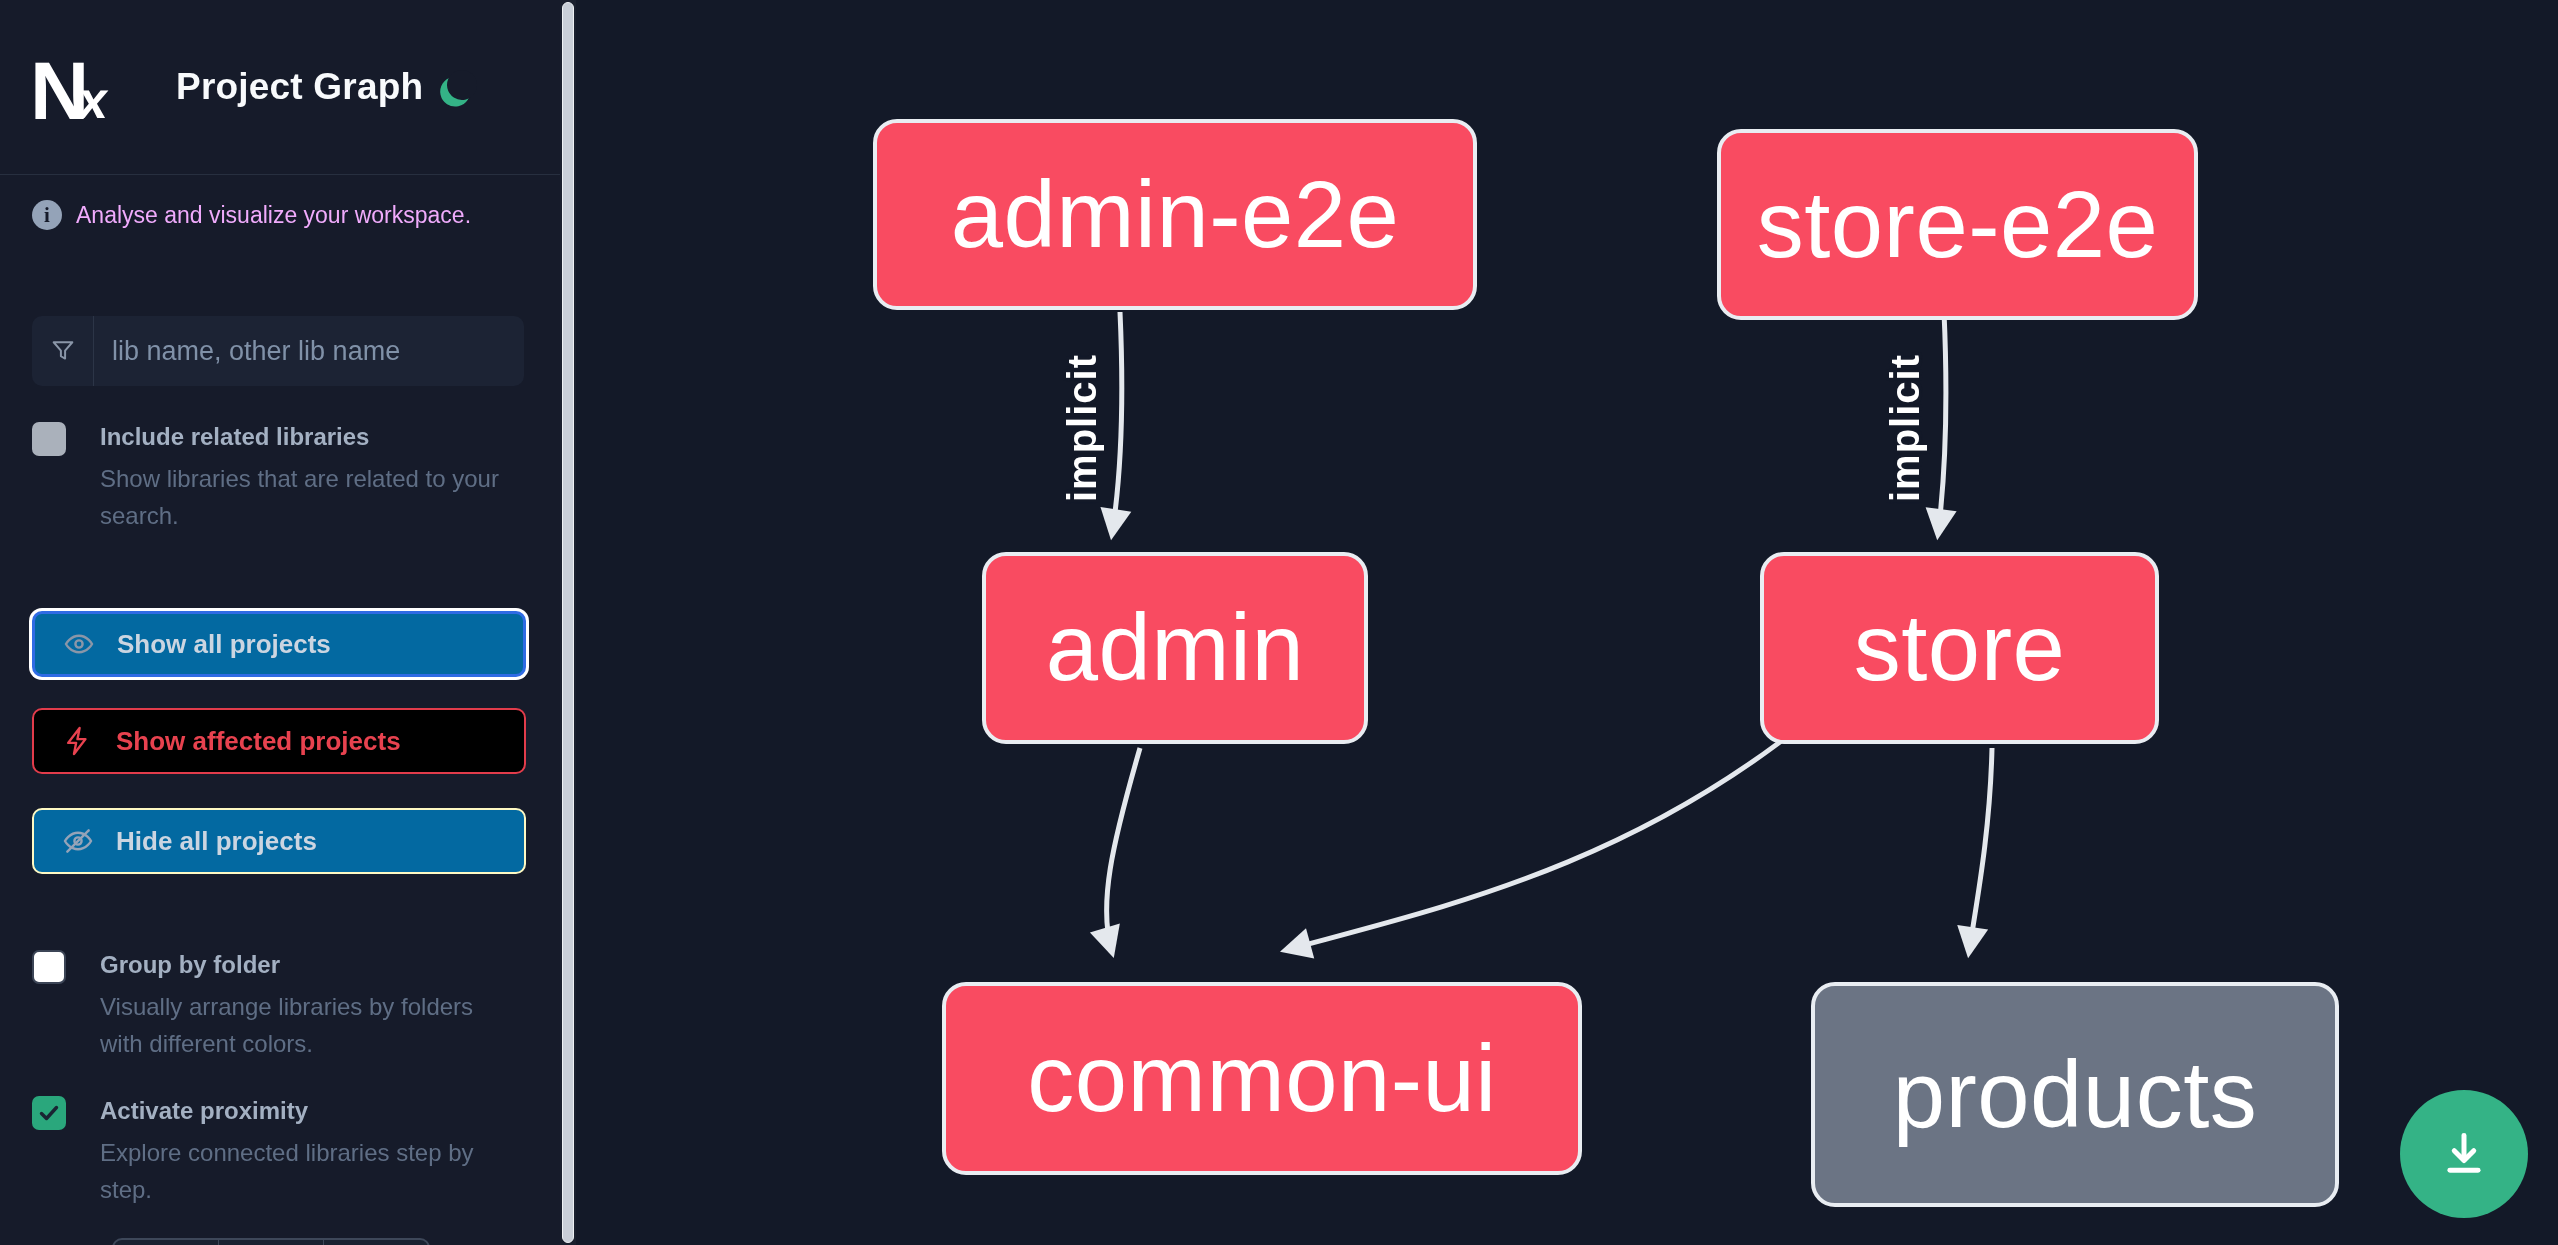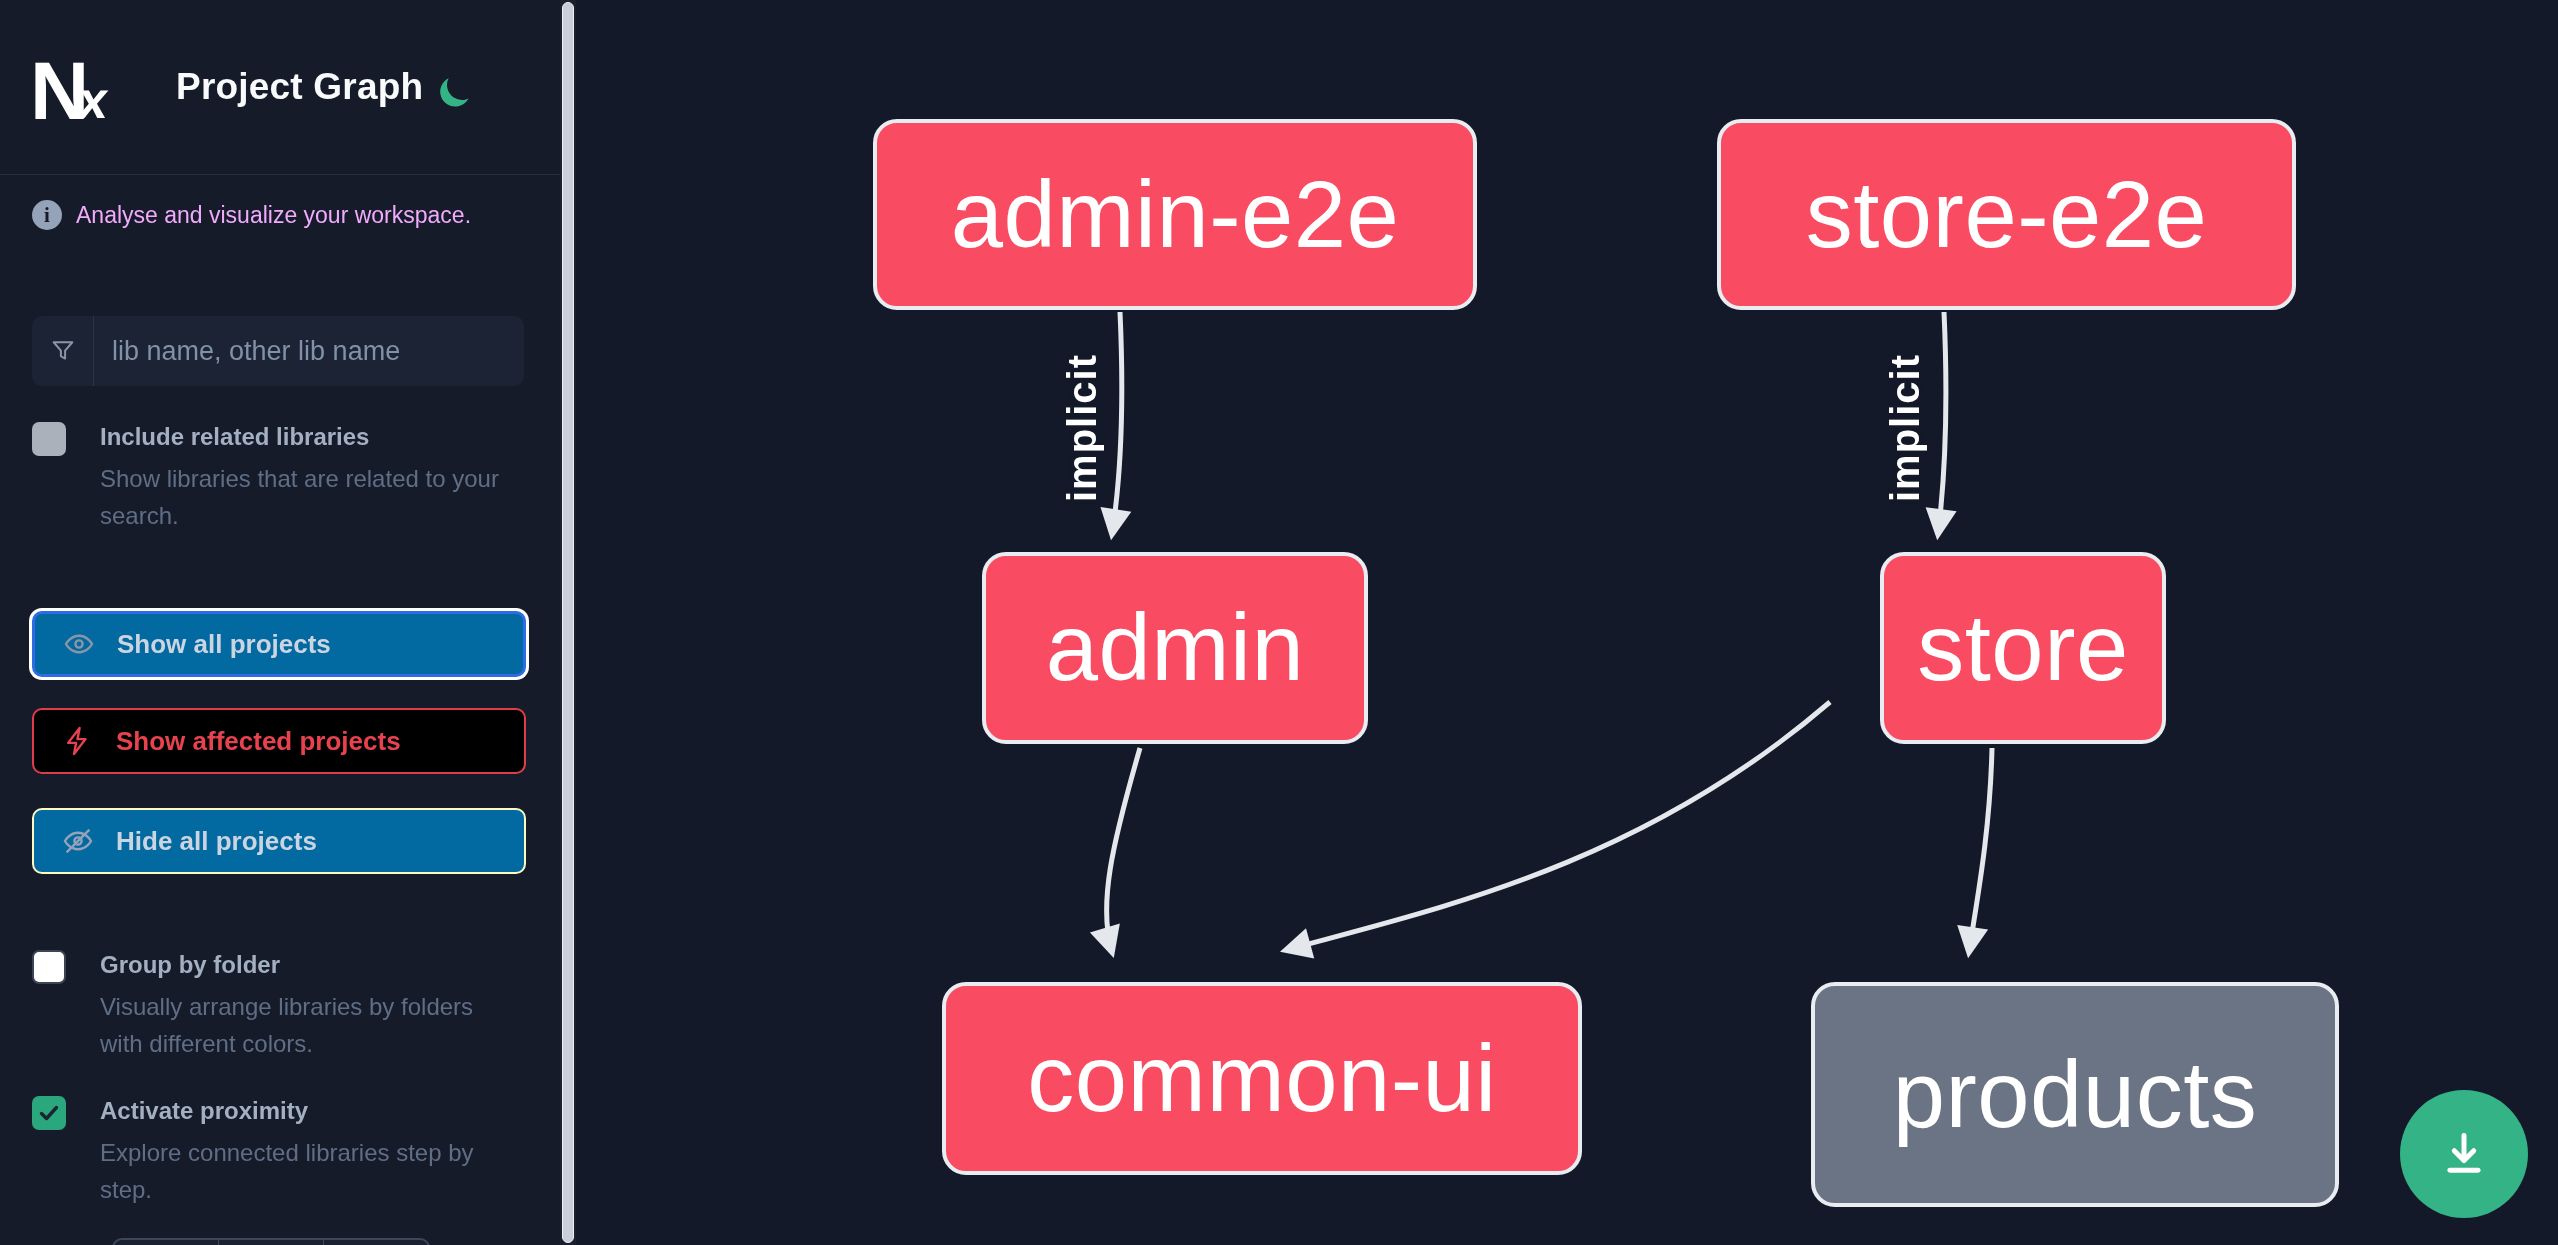--- a/index.html
+++ b/index.html
@@ -120,23 +120,23 @@
   .gnode {
     position:absolute; border:4px solid #e9edf2; border-radius:24px;
     display:flex; align-items:center; justify-content:center;
     color:#ffffff; font-size:94px; font-weight:400; letter-spacing:0.5px;
     cursor:pointer;
   }
   .gnode.pink { background:#f94b61; }
   .gnode.gray { background:#6b7484; }
 
   .n-admin-e2e { left:873px;  top:119px; width:604px; height:191px; }
-  .n-store-e2e { left:1717px; top:119px; width:579px; height:191px; }
+  .n-store-e2e { left:1717px; top:129px; width:481px; height:191px; }
   .n-admin     { left:982px;  top:552px; width:386px; height:192px; }
-  .n-store     { left:1880px; top:552px; width:286px; height:192px; }
+  .n-store     { left:1760px; top:552px; width:399px; height:192px; }
   .n-common-ui { left:930px;  top:982px; width:640px; height:193px;margin-left:12px; }
   .n-products  { left:1811px; top:982px; width:528px; height:225px; }
 
   .edge-label {
     position:absolute; transform:translate(-50%,-50%) rotate(-90deg);
     font-size:40px; font-weight:700; color:#ffffff; letter-spacing:1px;
     text-shadow:
       -3px -3px 0 #131928, 3px -3px 0 #131928,
       -3px  3px 0 #131928, 3px  3px 0 #131928,
       0 -4px 0 #131928, 0 4px 0 #131928,

